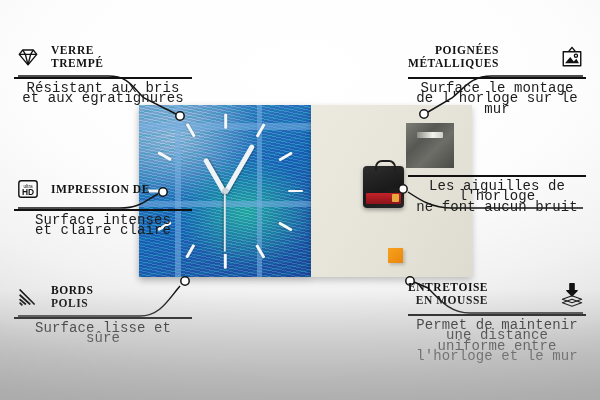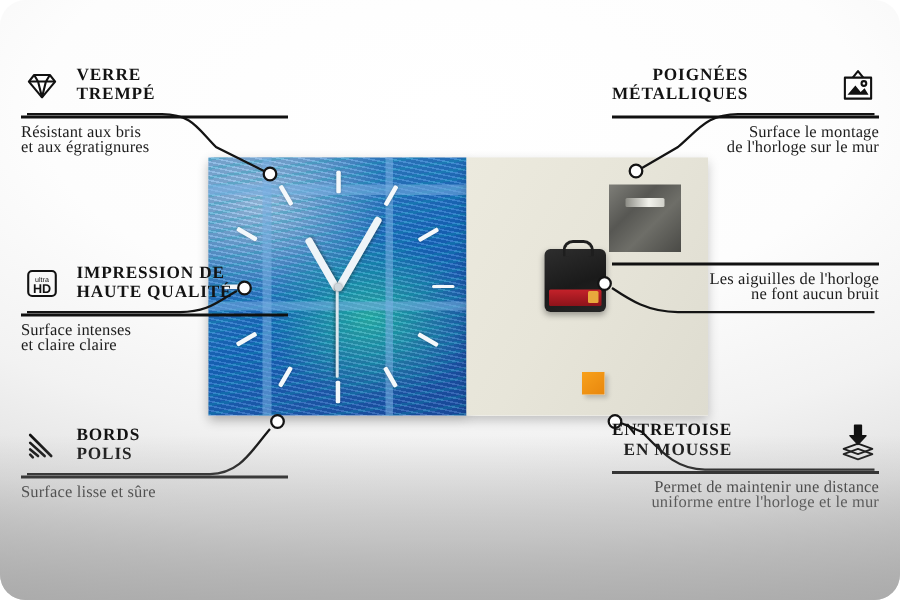--- a/index.html
+++ b/index.html
@@ -5,21 +5,20 @@
   html,body{margin:0;padding:0;}
   body{
     width:600px;height:400px;overflow:hidden;
     font-family:"Liberation Serif",serif;
     background:#ffffff;
   }
   #stage{
     position:relative;width:600px;height:400px;overflow:hidden;
     background:
       radial-gradient(ellipse 120% 90% at 50% 18%, #ffffff 0%, #fdfdfd 38%, #f2f2f2 62%, #e2e2e2 80%, #c9c9c9 92%, #b2b2b2 100%);
-    border-radius: 17px;
   }
   #stage:after{
     content:"";position:absolute;left:0;right:0;bottom:0;height:110px;
     background:linear-gradient(to bottom, rgba(178,178,178,0) 0%, rgba(176,176,176,.55) 55%, rgba(170,170,170,.85) 100%);
     pointer-events:none;
   }
 
   
   .product{position:absolute;left:139px;top:105px;width:333px;height:172px;}
   .clock{
@@ -70,22 +69,22 @@
   .callout.right{text-align:right;}
   .cal-head{display:flex;align-items:center;gap:9px;min-height:34px;}
   .callout.right .cal-head{flex-direction:row-reverse;justify-content:space-between;}
   .cal-title{
     font-family:"Liberation Serif",serif;font-weight:bold;
     font-size:11.5px;line-height:13px;letter-spacing:.55px;color:#131313;
     text-transform:uppercase;
   }
   .rule{height:1.6px;background:#111;margin:3px 0 4px;}
   .cal-sub{
-    font-family:Liberation Serif, serif;font-size:11px;line-height:10.6px;
-    color:#1d1d1d;letter-spacing:.1px;
+    font-family:Liberation Mono, monospace;font-size:14px;line-height:10.6px;
+    color:#1d1d1d;letter-spacing:.1px;text-align:center;
   }
   .icon{flex:0 0 auto;width:28px;height:28px;display:block;}
   .icon svg{display:block;width:28px;height:28px;}
 
   
   #c-verre   {left:14px; top:40px;}
   #c-impr    {left:14px; top:172px;}
   #c-bords   {left:14px; top:280px;}
   #c-poign   {left:408px;top:40px;}
   #c-meca    {left:408px;top:172px;}
@@ -187,21 +186,20 @@
     <div class="cal-head">
       <span class="icon">
         <svg viewBox="0 0 32 32">
           <rect x="5.5" y="6.5" width="21" height="19" rx="3" fill="none" stroke="#111" stroke-width="1.6"></rect>
           <text x="16" y="15" font-family="Liberation Sans, sans-serif" font-size="5.4" text-anchor="middle" fill="#111">ultra</text>
           <text x="16" y="23" font-family="Liberation Sans, sans-serif" font-size="9.6" font-weight="bold" text-anchor="middle" fill="#111">HD</text>
         </svg>
       </span>
       <span class="cal-title">
         <span>IMPRESSION DE</span><br>
-        <span>HAUTE QUALITÉ</span>
       </span>
     </div>
     <div class="rule"></div>
     <div class="cal-sub">
       <span>Surface intenses</span><br>
       <span>et claire claire</span>
     </div>
   </div>
 
   <div class="callout left" id="c-bords">

